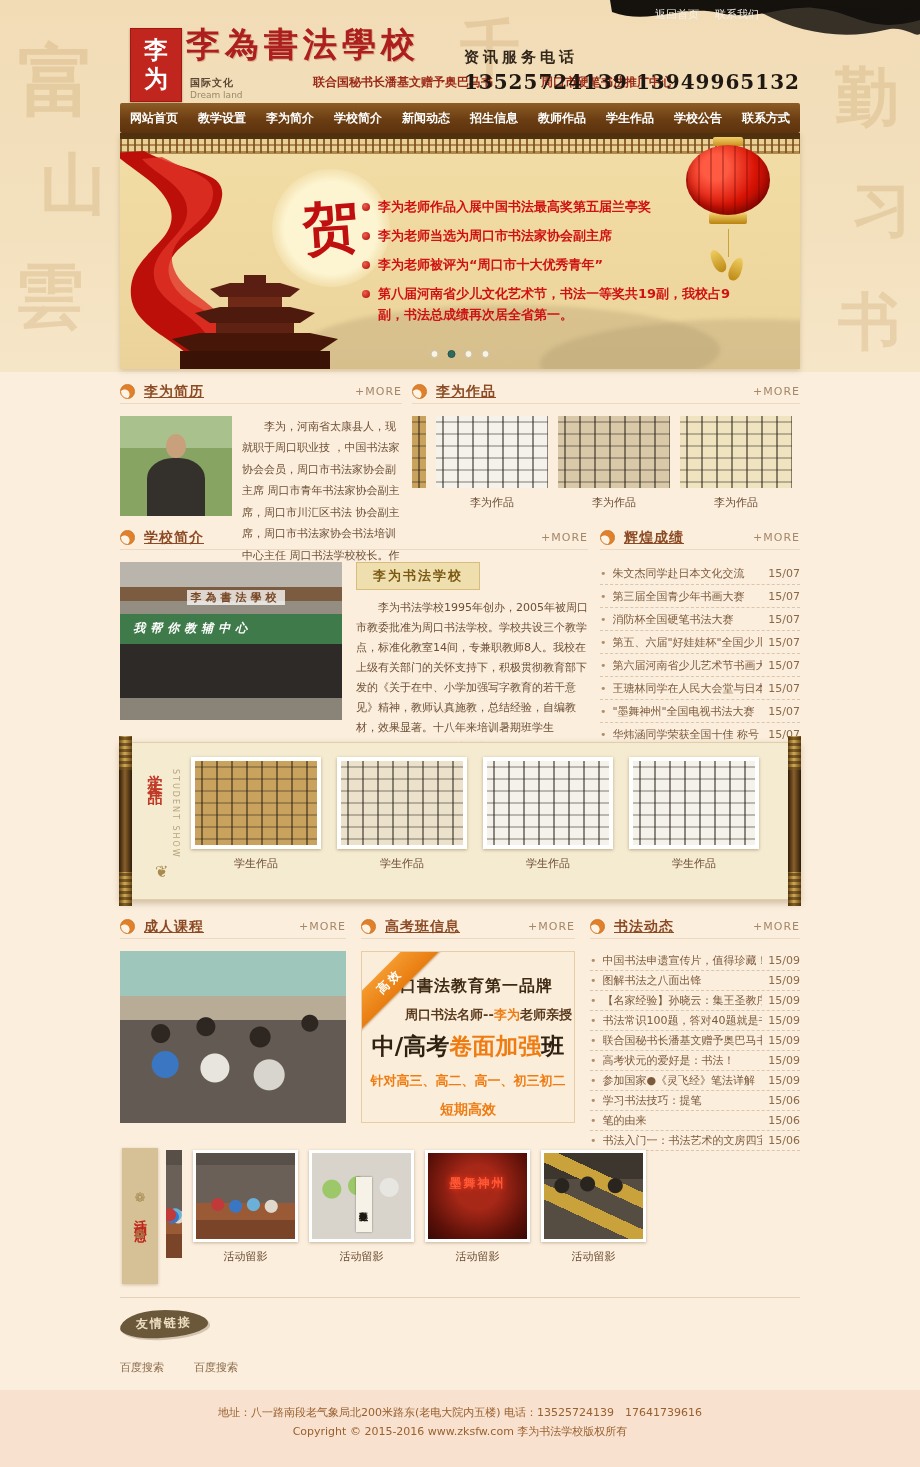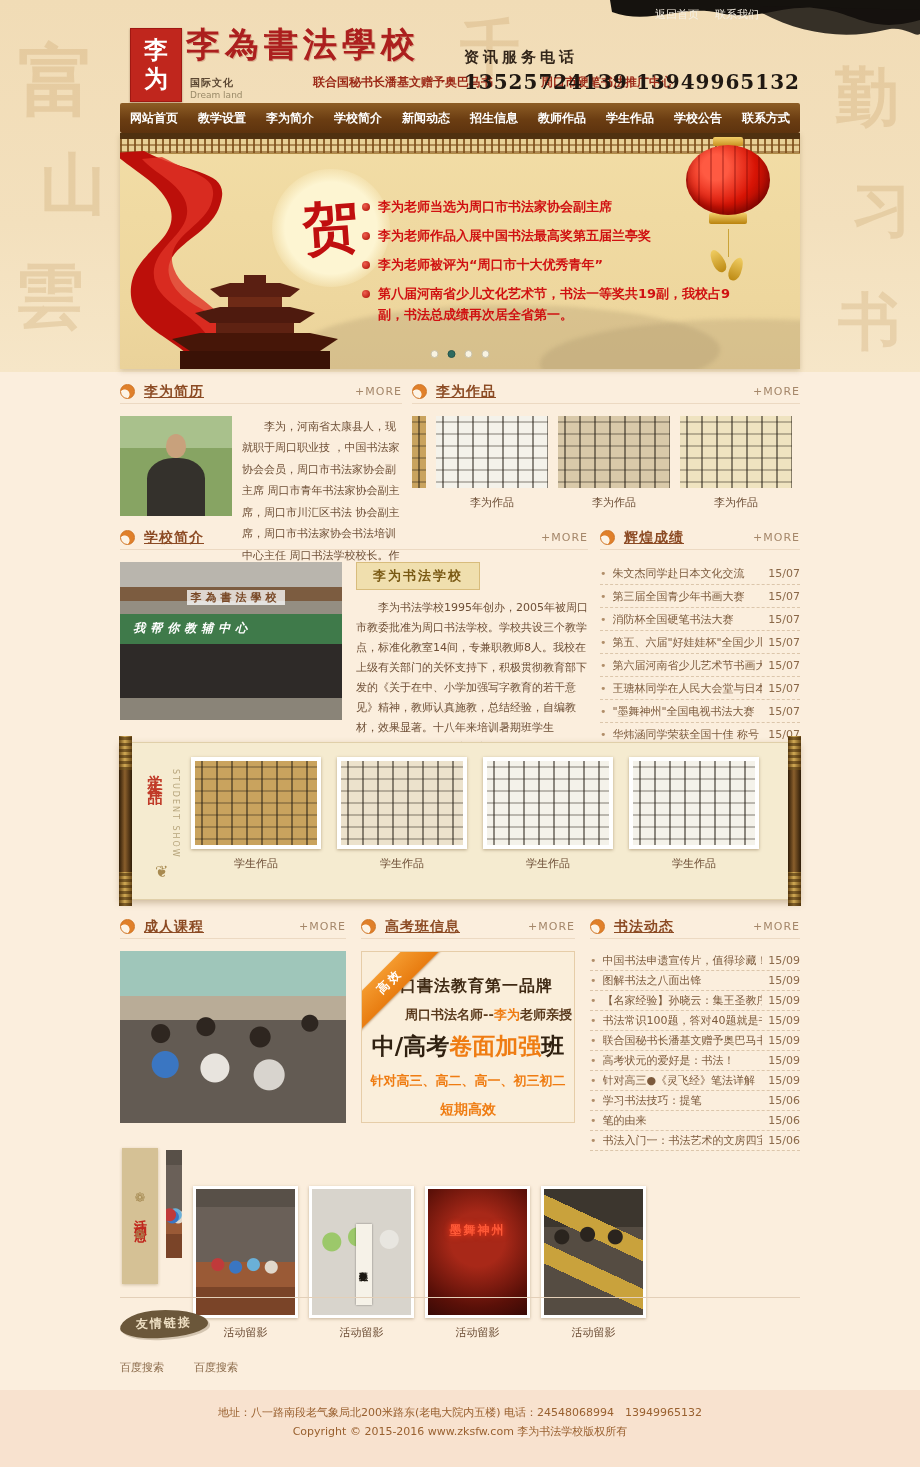--- a/index.html
+++ b/index.html
@@ -180,21 +180,21 @@
   
   .acts { position:absolute; top:768px; left:0; width:680px; height:150px; }
   .acts-tab { position:absolute; left:2px; top:0; width:36px; height:136px; background:#d5c195;
     display:flex; flex-direction:column; align-items:center; justify-content:center; box-shadow:0 1px 3px rgba(120,90,40,.3); }
   .acts-tab .orn { color:#a58a52; font-size:13px; line-height:1; }
   .acts-tab .txt { writing-mode:vertical-rl; text-orientation:upright; color:#c0281e; font-size:13px;
     font-weight:bold; letter-spacing:3px; margin:6px 0; }
   .acts-strip { position:absolute; left:46px; top:2px; display:flex; align-items:flex-start; }
   .acts-partial { width:16px; height:108px; margin-right:11px; }
   .act-fig { width:105px; margin-right:11px; cursor:pointer; }
-  .act-fig .img { width:105px; height:132px; border:3px solid #fff; box-shadow:0 1px 3px rgba(100,70,30,.35); position:relative; overflow:hidden;margin-top:36px; }
+  .act-fig .img { width:105px; height:92px; border:3px solid #fff; box-shadow:0 1px 3px rgba(100,70,30,.35); position:relative; overflow:hidden; }
   .ph-stage1 { background:linear-gradient(180deg,#585048 0 14%,#6a6058 14% 58%,#9a5a36 58% 78%,#7a4428 78% 100%);
     background-image:radial-gradient(circle at 22% 60%, #c03a3a 0 6px, rgba(0,0,0,0) 7px),
       radial-gradient(circle at 40% 62%, #3a76c2 0 6px, rgba(0,0,0,0) 7px),
       radial-gradient(circle at 58% 60%, #6ab0d8 0 6px, rgba(0,0,0,0) 7px),
       radial-gradient(circle at 76% 62%, #e0d8cc 0 6px, rgba(0,0,0,0) 7px),
       linear-gradient(180deg,#585048 0 14%,#6a6058 14% 58%,#9a5a36 58% 78%,#7a4428 78% 100%); }
   .ph-stage2 { background:linear-gradient(180deg,#d6d2ca 0 100%);
     background-image:radial-gradient(circle at 20% 42%, #9cc86a 0 9px, rgba(0,0,0,0) 10px),
       radial-gradient(circle at 46% 38%, #9cc86a 0 9px, rgba(0,0,0,0) 10px),
       radial-gradient(circle at 78% 40%, #e8e6e0 0 9px, rgba(0,0,0,0) 10px),
@@ -300,22 +300,22 @@
       <path d="M30,92 L160,92 L178,80 L150,74 L40,74 L12,80 Z" fill="#461608"></path>
       <rect x="20" y="92" width="150" height="18" fill="#3a1206"></rect>
       <rect x="84" y="16" width="22" height="10" fill="#5a1f12"></rect>
     </svg>
 
     <div class="he-circle">
       <span>贺</span>
     </div>
 
     <ul class="banner-bullets">
+      <li>李为老师作品入展中国书法最高奖第五届兰亭奖</li>
       <li>李为老师当选为周口市书法家协会副主席</li>
-      <li>李为老师作品入展中国书法最高奖第五届兰亭奖</li>
       <li>李为老师被评为“周口市十大优秀青年”</li>
       <li>第八届河南省少儿文化艺术节，书法一等奖共19副，我校占9副，书法总成绩再次居全省第一。</li>
     </ul>
 
     <div class="lantern">
       <div class="cap"></div>
       <div class="body"></div>
       <div class="cap2"></div>
       <div class="tassel"></div>
       <div class="bell b1"></div>
@@ -526,21 +526,21 @@
               <span class="t">联合国秘书长潘基文赠予奥巴马书...</span>
               <span class="d">15/09</span>
             </li>
           <li>
               <span class="b">•</span>
               <span class="t">高考状元的爱好是：书法！</span>
               <span class="d">15/09</span>
             </li>
           <li>
               <span class="b">•</span>
-              <span class="t">针对高三●《灵飞经》笔法详解</span>
+              <span class="t">参加国家●《灵飞经》笔法详解</span>
               <span class="d">15/09</span>
             </li>
           <li>
               <span class="b">•</span>
               <span class="t">学习书法技巧：提笔</span>
               <span class="d">15/06</span>
             </li>
           <li>
               <span class="b">•</span>
               <span class="t">笔的由来</span>
@@ -590,17 +590,17 @@
     <div class="flinks">
       <span class="badge">友情链接</span>
       <div class="row">
         <a href="#">百度搜索</a>
         <a href="#">百度搜索</a>
       </div>
     </div>
   </div>
 
   <div class="footer">
-    <p>地址：八一路南段老气象局北200米路东(老电大院内五楼) 电话：24548068994　13949965132</p>
+    <p>地址：八一路南段老气象局北200米路东(老电大院内五楼) 电话：13525724139　17641739616</p>
     <p>Copyright © 2015-2016 www.zksfw.com 李为书法学校版权所有</p>
   </div>
 
 </div>
 
 </body></html>

